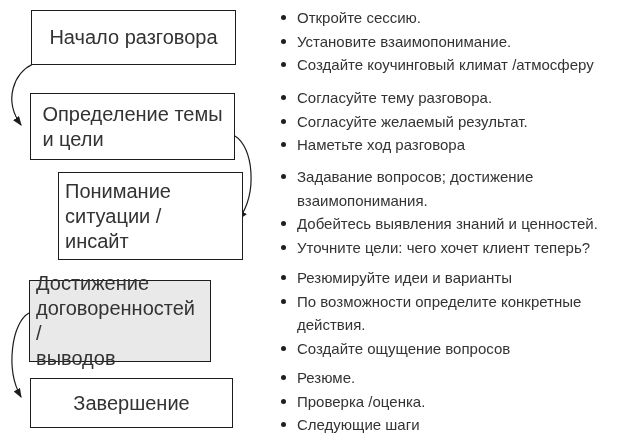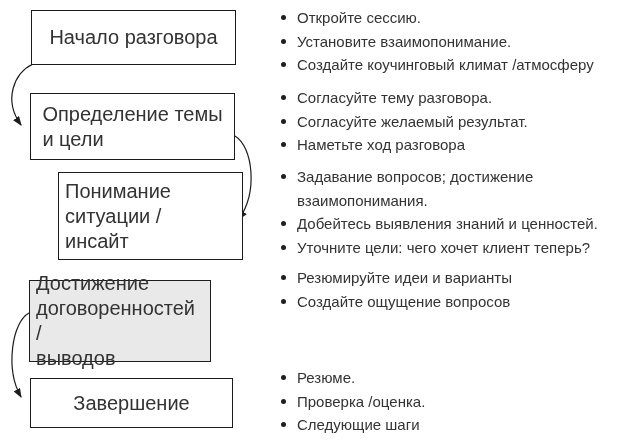--- a/index.html
+++ b/index.html
@@ -159,20 +159,25 @@
     </li>
   </ul>
 
   <ul class="bullet-group group-4">
     <li class="bullet-item">
       <span class="bullet-dot"></span>
       <span class="bullet-text">Резюмируйте идеи и варианты</span>
     </li>
     <li class="bullet-item">
       <span class="bullet-dot"></span>
+      <span class="bullet-text">По возможности определите конкретные
+действия.</span>
+    </li>
+    <li class="bullet-item">
+      <span class="bullet-dot"></span>
       <span class="bullet-text">Создайте ощущение вопросов</span>
     </li>
   </ul>
 
   <ul class="bullet-group group-5">
     <li class="bullet-item">
       <span class="bullet-dot"></span>
       <span class="bullet-text">Резюме.</span>
     </li>
     <li class="bullet-item">

